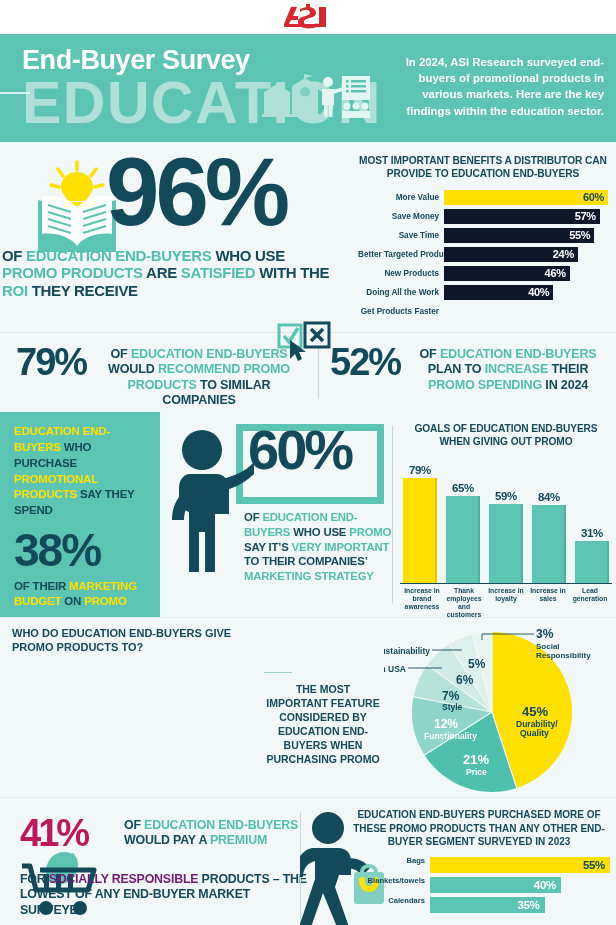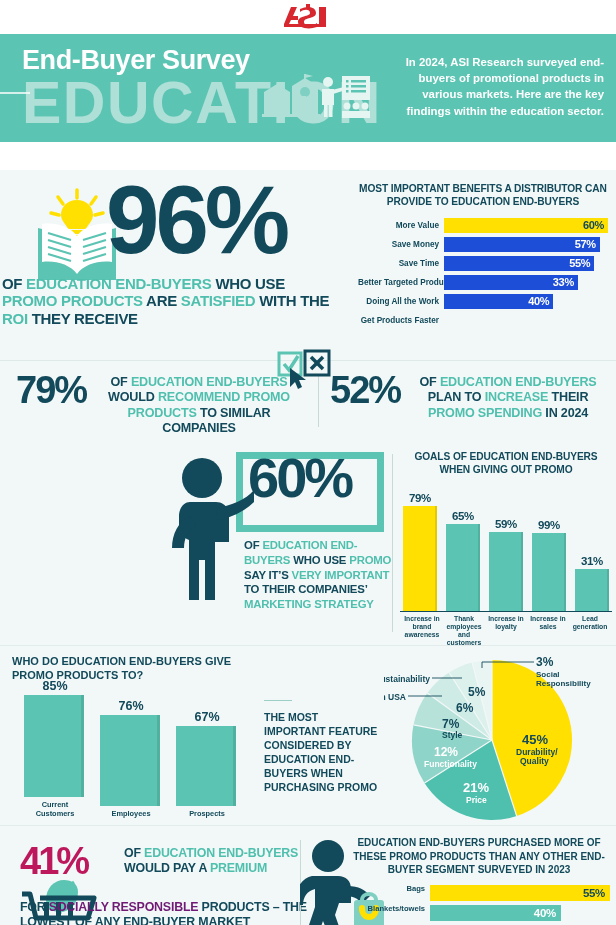--- a/index.html
+++ b/index.html
@@ -29,21 +29,21 @@
     line-height:0.92; margin-top:2px; white-space:nowrap;
   }
   .hdr-rule { position:absolute; left:-22px; top:46px; width:30px; height:2px; background:#ffffff; opacity:.75; }
   .hdr-icons { position:absolute; left:262px; top:40px; width:110px; height:48px; }
   .hdr-right {
     position:absolute; right:12px; top:20px; width:205px;
     font-size:11.4px; font-weight:bold; color:#ffffff; line-height:1.42; text-align:right;
   }
 
   
-  .sec1 { position:relative; height:190px; background:#F2F8F7;margin-top:28px; }
+  .sec1 { position:relative; height:190px; background:#F2F8F7; }
   .s1-left { position:absolute; left:18px; top:10px; width:330px; }
   .bulbbook { position:absolute; left:16px; top:8px; width:86px; height:95px; }
   .big96 {
     position:absolute; left:88px; top:-8px;
     font-size:96px; font-weight:bold; color:#12495B; letter-spacing:-4px; line-height:1;
   }
   .s1-caption {
     position:absolute; left:2px; top:105px; width:340px;
     font-size:15px; font-weight:bold; color:#12495B; line-height:1.16; letter-spacing:-0.3px;
   }
@@ -53,21 +53,21 @@
   .chart-title {
     font-size:10.2px; font-weight:bold; color:#12495B; text-align:center;
     line-height:1.3; margin-bottom:9px; letter-spacing:-0.1px;
   }
   .hrow { display:flex; align-items:center; height:15px; margin-bottom:4px; }
   .hrow-lab {
     width:86px; text-align:right; padding-right:5px;
     font-size:8.2px; font-weight:bold; color:#12495B; white-space:nowrap;
   }
   .hrow-track { flex:1; position:relative; height:15px; }
-  .hbar { height:15px; background:#1d4ed8; position:relative; }
+  .hbar { height:15px; background:#0f172a; position:relative; }
   .hbar.hl { background:#FFE000; }
   .hbar-val {
     position:absolute; right:4px; top:50%; transform:translateY(-50%);
     font-size:11px; font-weight:bold; color:#ffffff; letter-spacing:-0.3px;
   }
   .hbar.hl .hbar-val { color:#12495B; }
 
   
   .sec2 { position:relative; height:80px; background:#F2F8F7; border-top:1px solid #dfe9e7; }
   .s2-half { position:absolute; top:10px; display:flex; align-items:flex-start; }
@@ -120,21 +120,21 @@
   .s4-title { font-size:11px; font-weight:bold; color:#12495B; line-height:1.28; margin-bottom:8px; }
   .s4-chart { position:relative; height:128px; display:flex; align-items:flex-end; gap:14px; padding-left:12px; }
   .s4-col { width:62px; text-align:center; }
   .s4-val { font-size:12.5px; font-weight:bold; color:#12495B; margin-bottom:2px; }
   .s4-bar { width:60px; background:#5CC4B3; border-right:3px solid rgba(0,0,0,.10); }
   .s4-lab { font-size:7.4px; font-weight:bold; color:#12495B; margin-top:3px; }
 
   .s4-right { position:absolute; left:262px; top:6px; width:352px; height:172px; }
   .pie-txt {
     position:absolute; left:2px; top:58px; width:118px;
-    font-size:10.5px; font-weight:bold; color:#12495B; line-height:1.34;
+    font-size:10.5px; font-weight:bold; color:#12495B; line-height:1.34;text-align:center;
   }
   .pie-txt-rule { position:absolute; left:2px; top:48px; width:28px; height:1px; background:#9ccfc6; }
   .pie-wrap { position:absolute; left:122px; top:4px; width:230px; height:168px; }
 
   
   .sec5 { position:relative; height:158px; background:#F2F8F7; border-top:1px solid #e2ecea; }
   .s5-left { position:absolute; left:14px; top:14px; width:290px; }
   .cart { position:absolute; left:6px; top:34px; width:92px; height:76px; }
   .num41 { position:absolute; left:6px; top:2px; font-size:38px; font-weight:bold; color:#be185d; letter-spacing:-3px; line-height:1; }
   .s5-txt { position:absolute; left:110px; top:6px; width:186px; font-size:12.4px; font-weight:bold; color:#12495B; line-height:1.24; letter-spacing:-0.2px; }
@@ -285,21 +285,29 @@
           <div class="hrow-track">
             <div class="hbar" style="width: 91.6667%;">
               <span class="hbar-val">55%</span>
             </div>
           </div>
         </div>
         <div class="hrow">
           <div class="hrow-lab">Better Targeted Products</div>
           <div class="hrow-track">
             <div class="hbar" style="width: 81.6667%;">
-              <span class="hbar-val">33%</span>
+              <span class="hbar-val">24%</span>
+            </div>
+          </div>
+        </div>
+        <div class="hrow">
+          <div class="hrow-lab">New Products</div>
+          <div class="hrow-track">
+            <div class="hbar" style="width: 76.6667%;">
+              <span class="hbar-val">46%</span>
             </div>
           </div>
         </div>
         <div class="hrow">
           <div class="hrow-lab">Doing All the Work</div>
           <div class="hrow-track">
             <div class="hbar" style="width: 66.6667%;">
               <span class="hbar-val">40%</span>
             </div>
           </div>
@@ -329,20 +337,25 @@
       <path d="M13 19 L13 38 L18 33 L21 40 L25 38 L22 31 L29 31 Z" fill="#12495B"></path>
     </svg>
   </div>
   <div class="s2-half s2-right">
     <div class="s2-num">52%</div>
     <div class="s2-txt"><span style="color: rgb(18, 73, 91);">OF </span><span style="color: rgb(79, 191, 174);">EDUCATION END-BUYERS</span><span style="color: rgb(18, 73, 91);"> PLAN TO </span><span style="color: rgb(79, 191, 174);">INCREASE</span><span style="color: rgb(18, 73, 91);"> THEIR </span><span style="color: rgb(79, 191, 174);">PROMO SPENDING</span><span style="color: rgb(18, 73, 91);"> IN 2024</span></div>
   </div>
 </div>
 
 <div class="sec3">
+  <div class="s3-tealbox">
+    <div class="s3-lead"><span style="color: rgb(255, 224, 0);">EDUCATION END-BUYERS</span><span style="color: rgb(18, 73, 91);"> WHO PURCHASE </span><span style="color: rgb(255, 224, 0);">PROMOTIONAL PRODUCTS</span><span style="color: rgb(18, 73, 91);"> SAY THEY SPEND</span></div>
+    <div class="s3-38">38%</div>
+    <div class="s3-foot"><span style="color: rgb(18, 73, 91);">OF THEIR </span><span style="color: rgb(255, 224, 0);">MARKETING BUDGET</span><span style="color: rgb(18, 73, 91);"> ON </span><span style="color: rgb(255, 224, 0);">PROMO</span></div>
+  </div>
 
   <div class="s3-mid">
     <div class="box60"></div>
     <div class="person">
       <svg width="86" height="150" viewBox="0 0 86 150">
         <circle cx="34" cy="22" r="20" fill="#12495B"></circle>
         <path d="M22 46 h26 c8 0 13 6 13 14 v26 h-14 v58 h-10 v-40 h-6 v40 h-10 v-60 c-6 -2 -10 -8 -10 -16 v-8 c0 -8 5 -14 11 -14 z" fill="#12495B"></path>
         <path d="M48 52 C62 50, 78 44, 86 34 L86 46 C76 56, 62 62, 50 64 Z" fill="#12495B"></path>
         <path d="M22 60 C10 66, 4 78, 4 92 L16 92 C16 82, 20 74, 28 70 Z" fill="#12495B"></path>
       </svg>
@@ -362,21 +375,21 @@
         </div>
         <div class="vcol">
           <div class="vval">65%</div>
           <div class="vbar" style="height: 86.3924px;"></div>
         </div>
         <div class="vcol">
           <div class="vval">59%</div>
           <div class="vbar" style="height: 78.4177px;"></div>
         </div>
         <div class="vcol">
-          <div class="vval">99%</div>
+          <div class="vval">84%</div>
           <div class="vbar" style="height: 77.0886px;"></div>
         </div>
         <div class="vcol">
           <div class="vval">31%</div>
           <div class="vbar" style="height: 41.2025px;"></div>
         </div>
       </div>
     <div class="vaxis"></div>
     <div class="vlabels" id="goalsLabels">
         <div class="vlab">Increase in brand awareness</div>
@@ -384,37 +397,20 @@
         <div class="vlab">Increase in loyalty</div>
         <div class="vlab">Increase in sales</div>
         <div class="vlab">Lead generation</div>
       </div>
   </div>
 </div>
 
 <div class="sec4">
   <div class="s4-left">
     <div class="s4-title">WHO DO EDUCATION END-BUYERS GIVE PROMO PRODUCTS TO?</div>
-    <div class="s4-chart" id="recipBars">
-        <div class="s4-col">
-          <div class="s4-val">85%</div>
-          <div class="s4-bar" style="height: 102px;"></div>
-          <div class="s4-lab">Current Customers</div>
-        </div>
-        <div class="s4-col">
-          <div class="s4-val">76%</div>
-          <div class="s4-bar" style="height: 91.2px;"></div>
-          <div class="s4-lab">Employees</div>
-        </div>
-        <div class="s4-col">
-          <div class="s4-val">67%</div>
-          <div class="s4-bar" style="height: 80.4px;"></div>
-          <div class="s4-lab">Prospects</div>
-        </div>
-      </div>
   </div>
 
   <div class="s4-right">
     <div class="pie-txt-rule"></div>
     <div class="pie-txt">THE MOST IMPORTANT FEATURE CONSIDERED BY EDUCATION END-BUYERS WHEN PURCHASING PROMO</div>
     <div class="pie-wrap">
       <svg width="230" height="168" viewBox="0 0 230 168">
         <g transform="translate(108,84)">
 
           <path d="M0 0 L0 -80 A80 80 0 0 1 24.7 76.1 Z" fill="#FFE000"></path>

